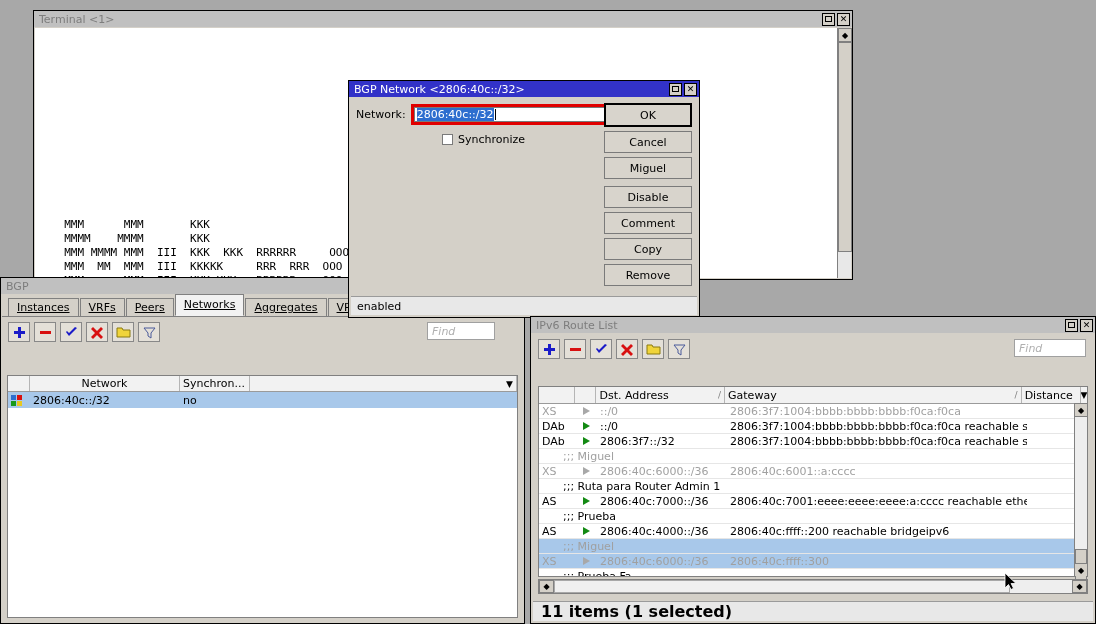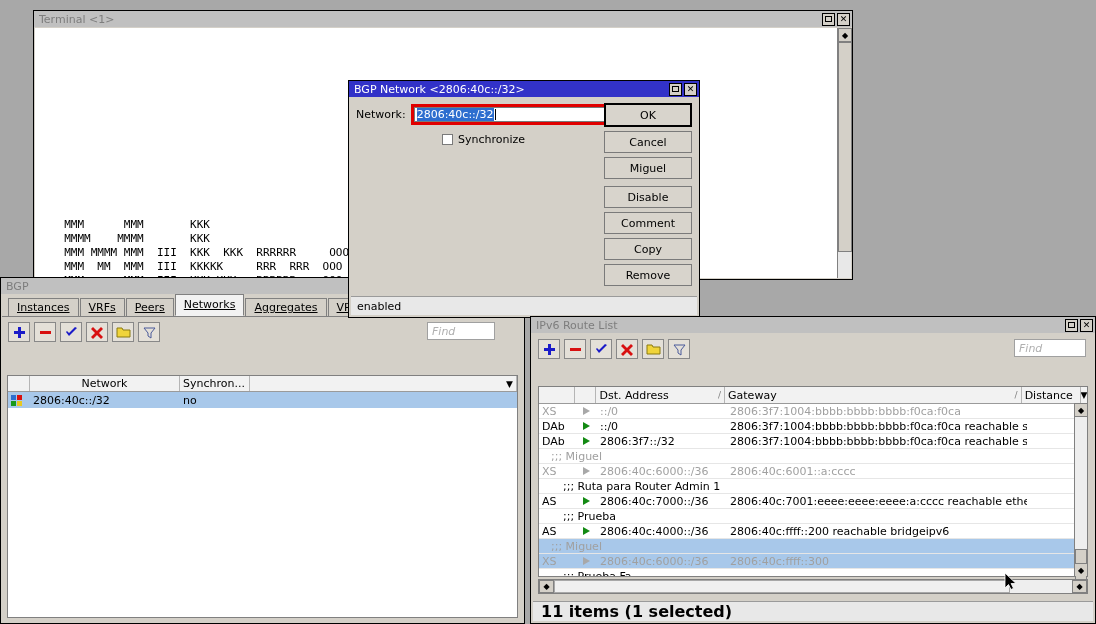--- a/index.html
+++ b/index.html
@@ -128,21 +128,21 @@
   .rrow { display:flex; height:15px; font-size:11px; border-bottom:1px solid #e6e6e6; }
   .rrow.sel { background:#a8c8ea; }
   .rc { padding:0 3px; overflow:hidden; white-space:nowrap; display:flex; align-items:center; }
   .c-flags { width:36px; }
   .c-arrow { width:22px; justify-content:center; }
   .c-dst { width:130px; }
   .c-gw { width:300px; }
   .c-dist { width:60px; }
   .dim { color:#a0a0a0; }
   .comment { color:#000; padding-left:24px; }
-  .comment.dim { color:#a0a0a0;padding-left:12px; }
+  .comment.dim { color:#a0a0a0; }
   .tri { width:0; height:0; border-left:7px solid #138a13;
          border-top:4px solid transparent; border-bottom:4px solid transparent; }
   .tri.dim { border-left-color:#a8a8a8; }
   .rhead { display:flex; height:17px; background:#f2f2f2; border-bottom:1px solid #9a9a9a; }
   .rh { border-right:1px solid #b5b5b5; padding:1px 3px; font-size:11px;
         display:flex; align-items:center; justify-content:space-between; white-space:nowrap; overflow:hidden; }
   .rt-vscroll { position:absolute; right:6px; top:69px; bottom:45px; width:14px;
                 background:#eee; border:1px solid #808080; }
   .rt-hscroll { position:absolute; left:6px; right:6px; bottom:28px; height:15px;
                 background:#eee; border:1px solid #808080; display:flex; align-items:center; }

